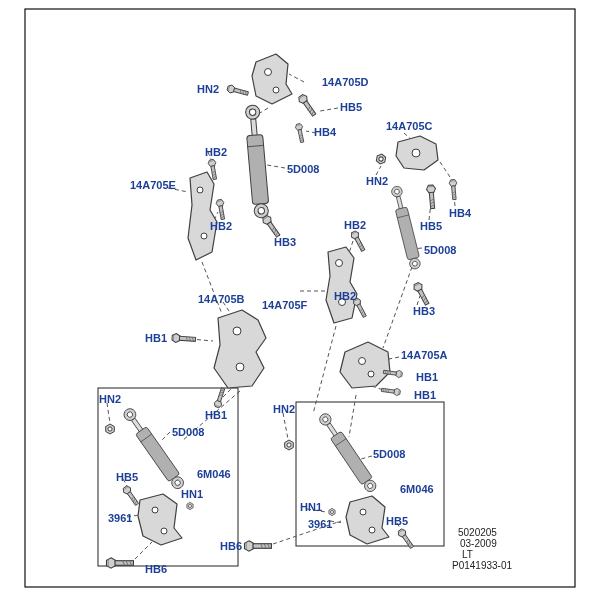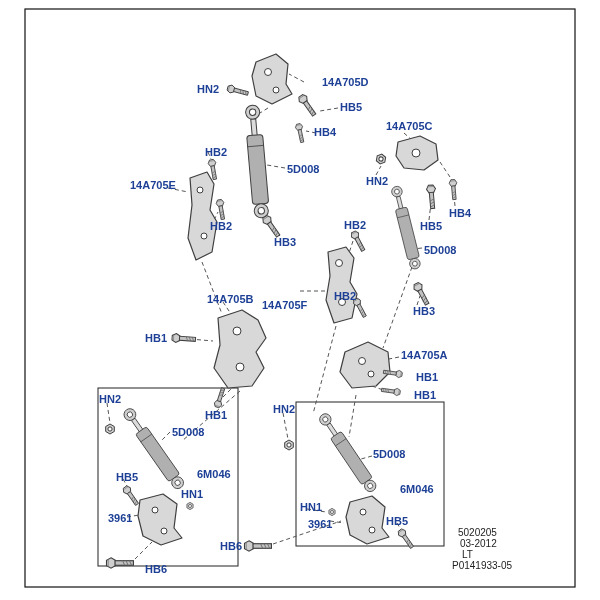--- a/index.html
+++ b/index.html
@@ -157,21 +157,21 @@
   <span class="callout" style="left:366px;top:176px">HN2</span>
   <span class="callout" style="left:130px;top:180px">14A705E</span>
   <span class="callout" style="left:210px;top:221px">HB2</span>
   <span class="callout" style="left:449px;top:208px">HB4</span>
   <span class="callout" style="left:420px;top:221px">HB5</span>
   <span class="callout" style="left:274px;top:237px">HB3</span>
   <span class="callout" style="left:344px;top:220px">HB2</span>
   <span class="callout" style="left:424px;top:245px">5D008</span>
   <span class="callout" style="left:262px;top:300px">14A705F</span>
   <span class="callout" style="left:334px;top:291px">HB2</span>
-  <span class="callout" style="left:207px;top:294px">14A705B</span>
+  <span class="callout" style="left:198px;top:294px">14A705B</span>
   <span class="callout" style="left:413px;top:306px">HB3</span>
   <span class="callout" style="left:145px;top:333px">HB1</span>
   <span class="callout" style="left:401px;top:350px">14A705A</span>
   <span class="callout" style="left:416px;top:372px">HB1</span>
   <span class="callout" style="left:99px;top:394px">HN2</span>
   <span class="callout" style="left:414px;top:390px">HB1</span>
   <span class="callout" style="left:205px;top:410px">HB1</span>
   <span class="callout" style="left:273px;top:404px">HN2</span>
   <span class="callout" style="left:172px;top:427px">5D008</span>
   <span class="callout" style="left:116px;top:472px">HB5</span>
@@ -180,18 +180,18 @@
   <span class="callout" style="left:181px;top:489px">HN1</span>
   <span class="callout" style="left:108px;top:513px">3961</span>
   <span class="callout" style="left:300px;top:502px">HN1</span>
   <span class="callout" style="left:308px;top:519px">3961</span>
   <span class="callout" style="left:400px;top:484px">6M046</span>
   <span class="callout" style="left:386px;top:516px">HB5</span>
   <span class="callout" style="left:220px;top:541px">HB6</span>
   <span class="callout" style="left:145px;top:564px">HB6</span>
 
   <span class="docinfo" style="left:458px;top:528px">5020205</span>
-  <span class="docinfo" style="left:460px;top:539px">03-2012</span>
+  <span class="docinfo" style="left:460px;top:539px">03-2009</span>
   <span class="docinfo" style="left:462px;top:550px">LT</span>
-  <span class="docinfo" style="left:452px;top:561px">P0141933-05</span>
+  <span class="docinfo" style="left:452px;top:561px">P0141933-01</span>
 
 
 </div>
 
 </body></html>

